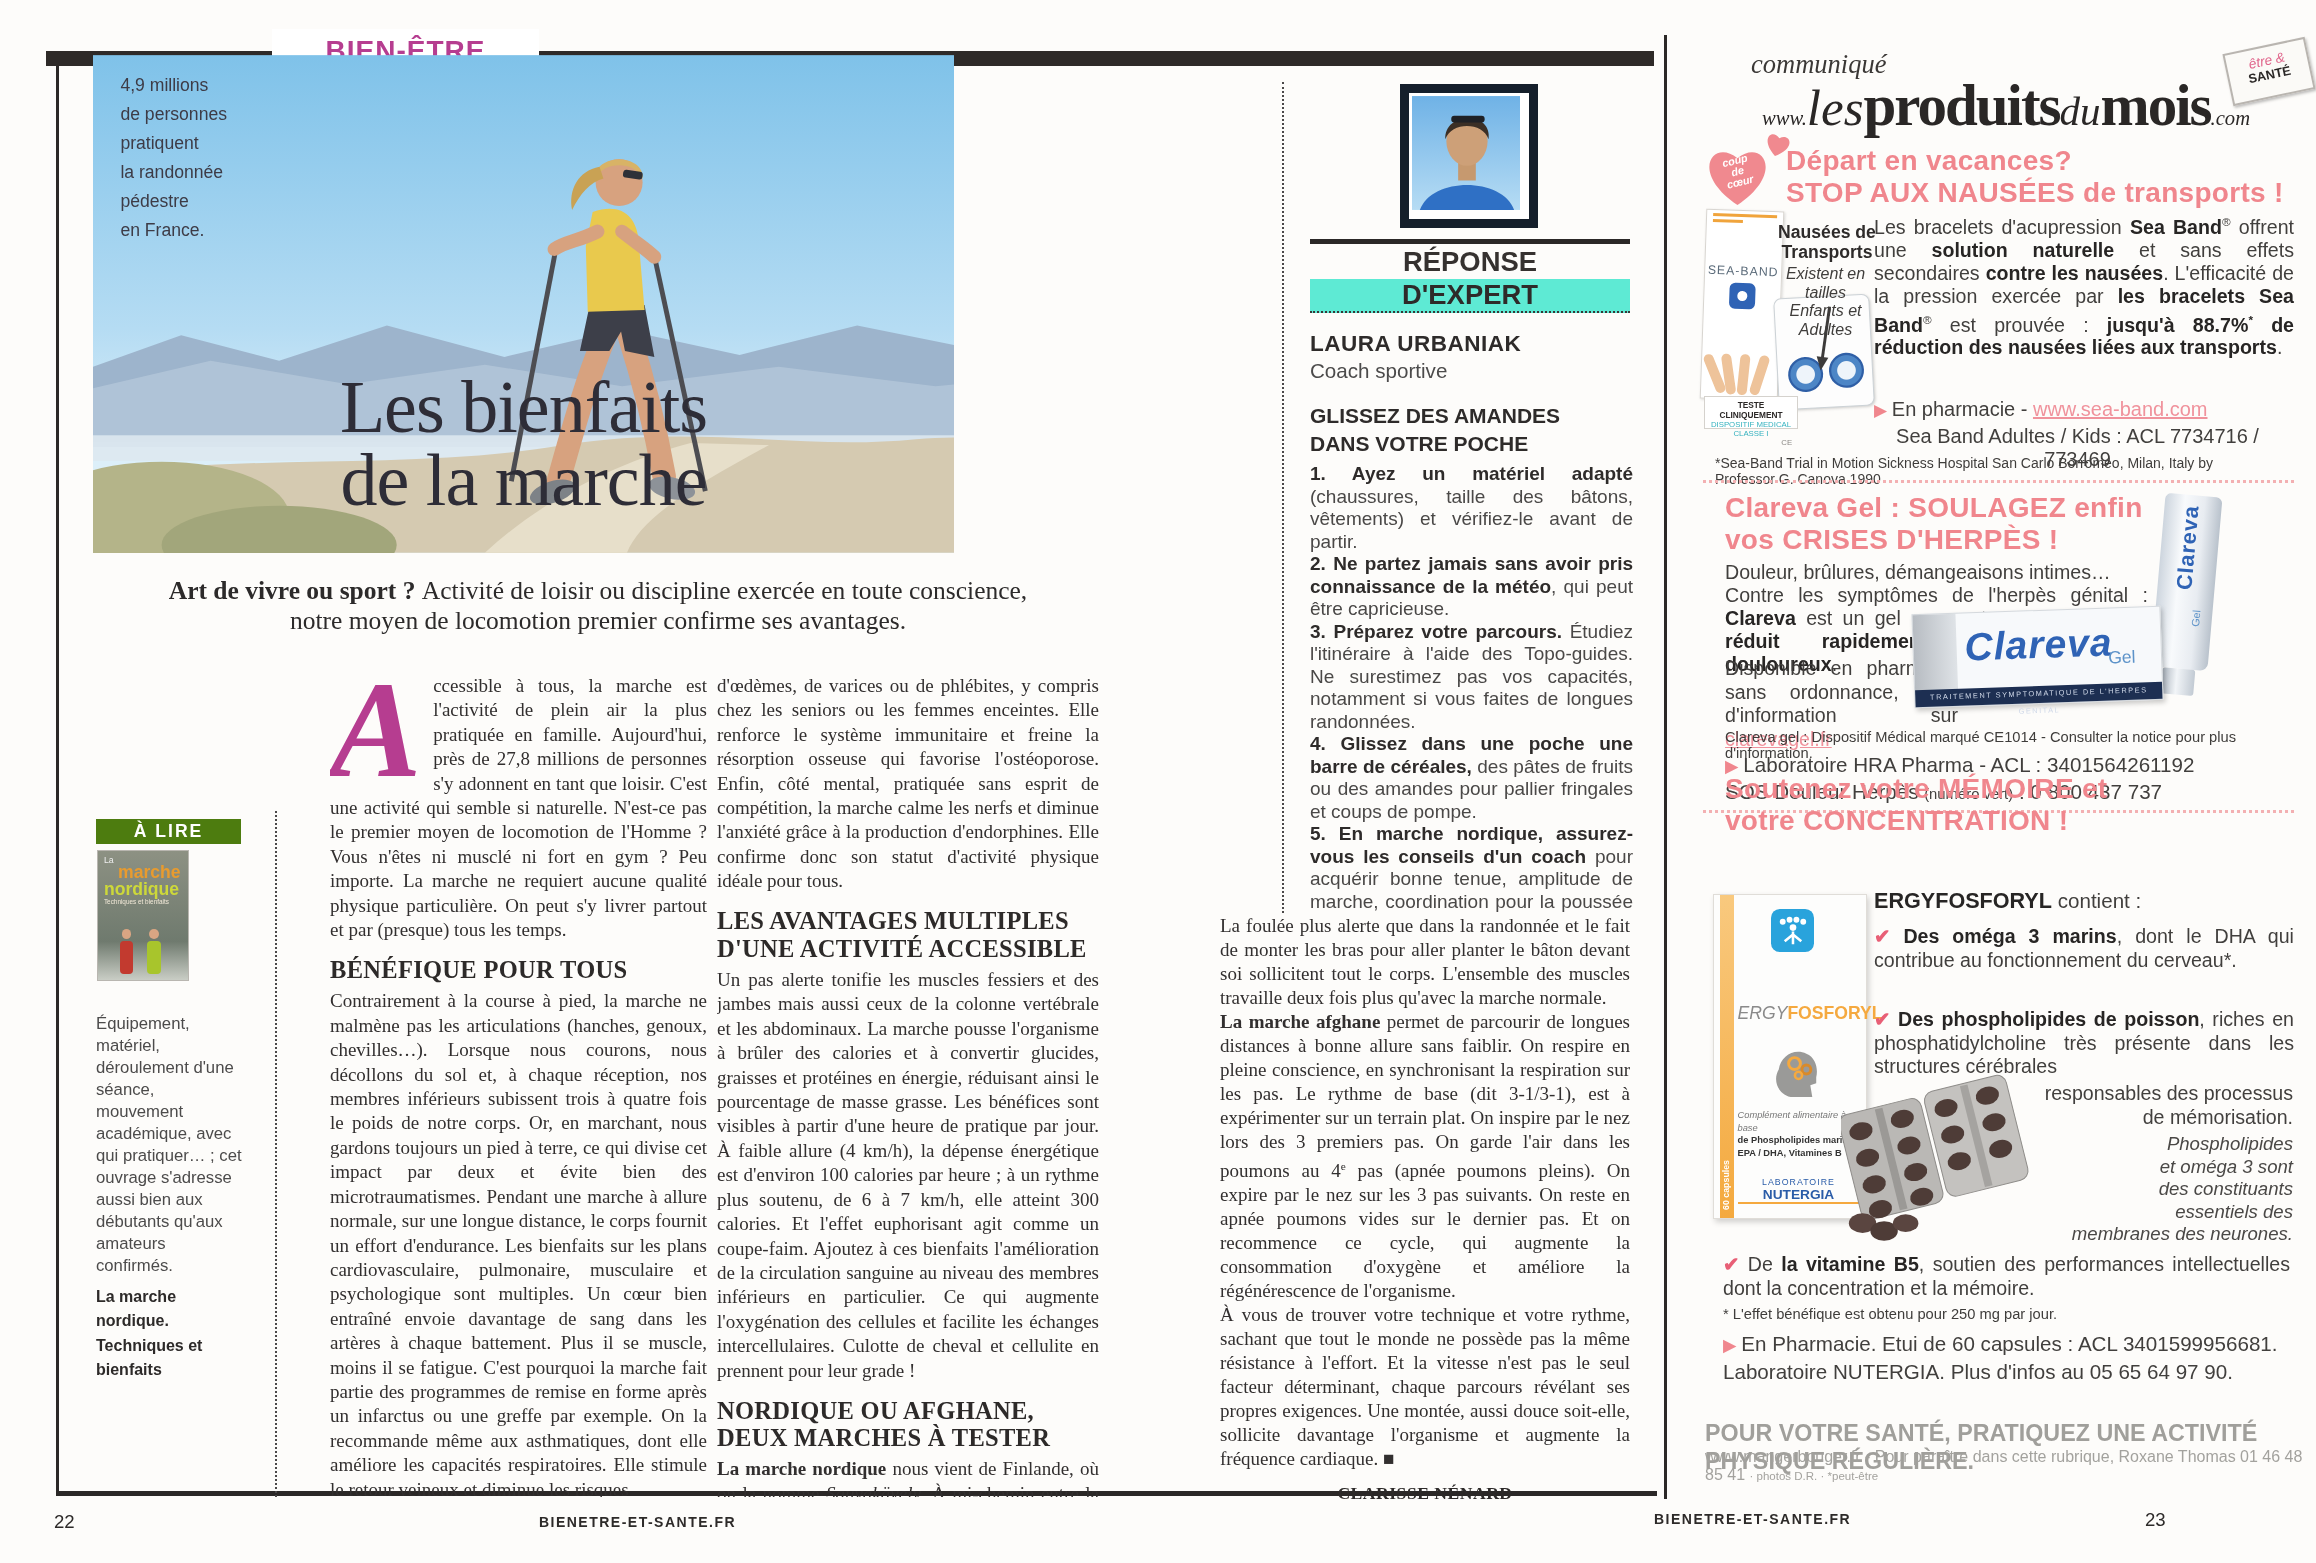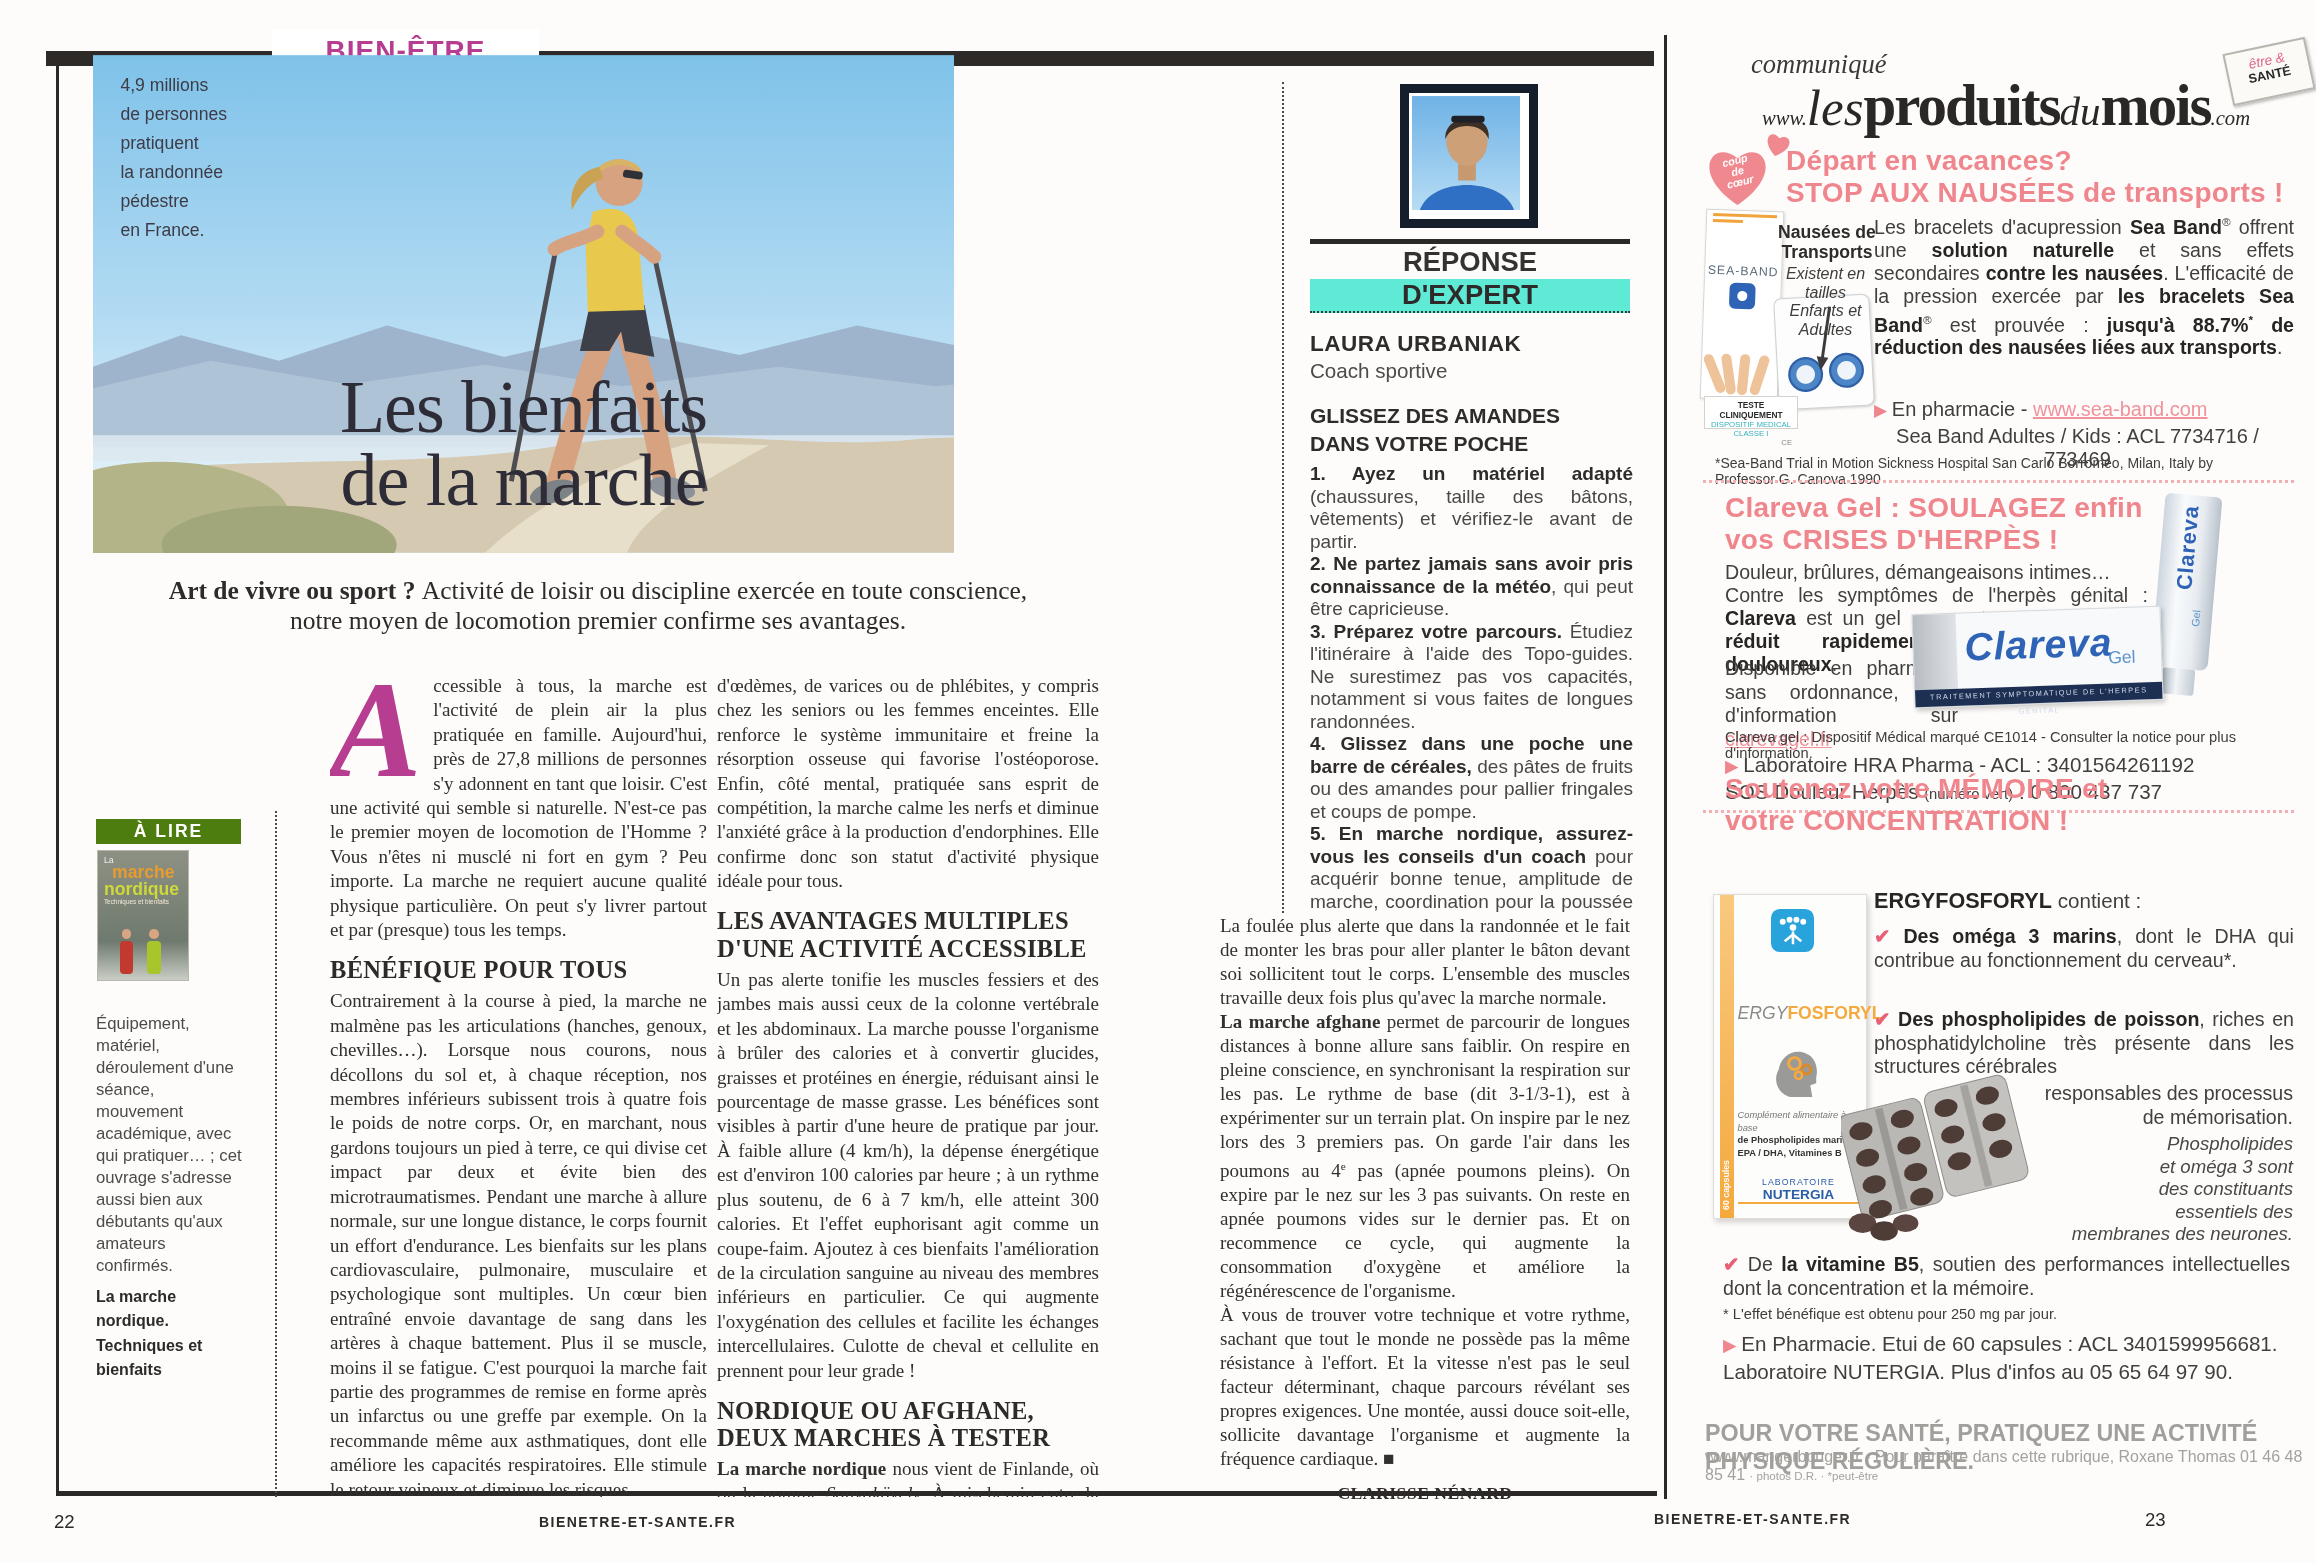--- a/index.html
+++ b/index.html
@@ -35,21 +35,21 @@
               font-family:"Liberation Serif",serif;font-size:74px;line-height:73px;color:#2e2d37;letter-spacing:-1px;}
   #standfirst{left:157px;top:576px;width:882px;text-align:center;font-family:"Liberation Serif",serif;
               font-size:25.5px;line-height:30px;color:#2c2a2a;}
 
   
   #alire-banner{left:96px;top:819px;width:145px;height:24.5px;background:#4d7c0f;color:#fff;
                 font-weight:bold;font-size:17.6px;letter-spacing:2px;text-align:center;line-height:24.5px;}
   #book-cover{left:97px;top:850px;width:90px;height:129px;background:linear-gradient(#8d9183,#6f7a6e 70%,#c9cdc5);
               border:1px solid #b9b6b0;overflow:hidden;}
   #cover-top{font-size:8.8px;color:#eee;padding:3.9px 0 0 5.9px;}
-  #cover-t1{font-size:17.6px;line-height:15.7px;font-weight:bold;color:#e89b2e;padding-left:14px;}
+  #cover-t1{font-size:17.6px;line-height:15.7px;font-weight:bold;color:#e89b2e;padding-left:20px;}
   #cover-t2{font-size:17.6px;line-height:17.6px;font-weight:bold;color:#cdd83a;padding-left:5.9px;}
   #cover-sub{font-size:6.4px;color:#f2e9d8;padding-left:5.9px;}
   .cover-fig{position:absolute;bottom:5.9px;width:13.7px;height:33px;border-radius:3.9px;}
   #cover-fig1{left:21.6px;background:#c23a2f;}
   #cover-fig2{left:49px;background:#a8c52c;}
   .cover-head{position:absolute;bottom:41px;width:9.8px;height:9.8px;border-radius:50%;background:#d9a583;}
   #cover-head1{left:23.5px;} #cover-head2{left:51px;}
   #alire-text{left:96px;top:1013px;width:149px;font-size:16.7px;line-height:22px;color:#4c4b4b;}
   #alire-book{font-weight:bold;font-size:16px;line-height:24.5px;color:#2d2a29;margin-top:7.8px;}
   #alire-info{font-size:16px;line-height:24.5px;margin-top:2px;}

